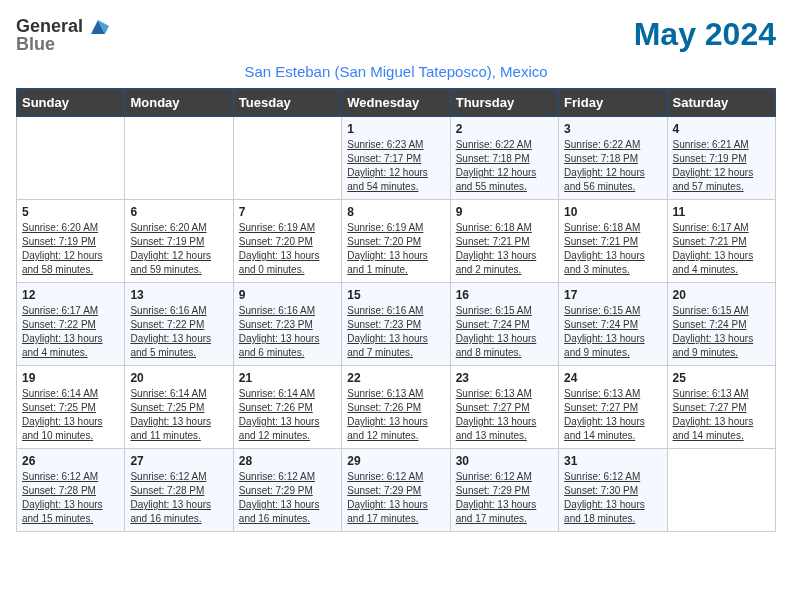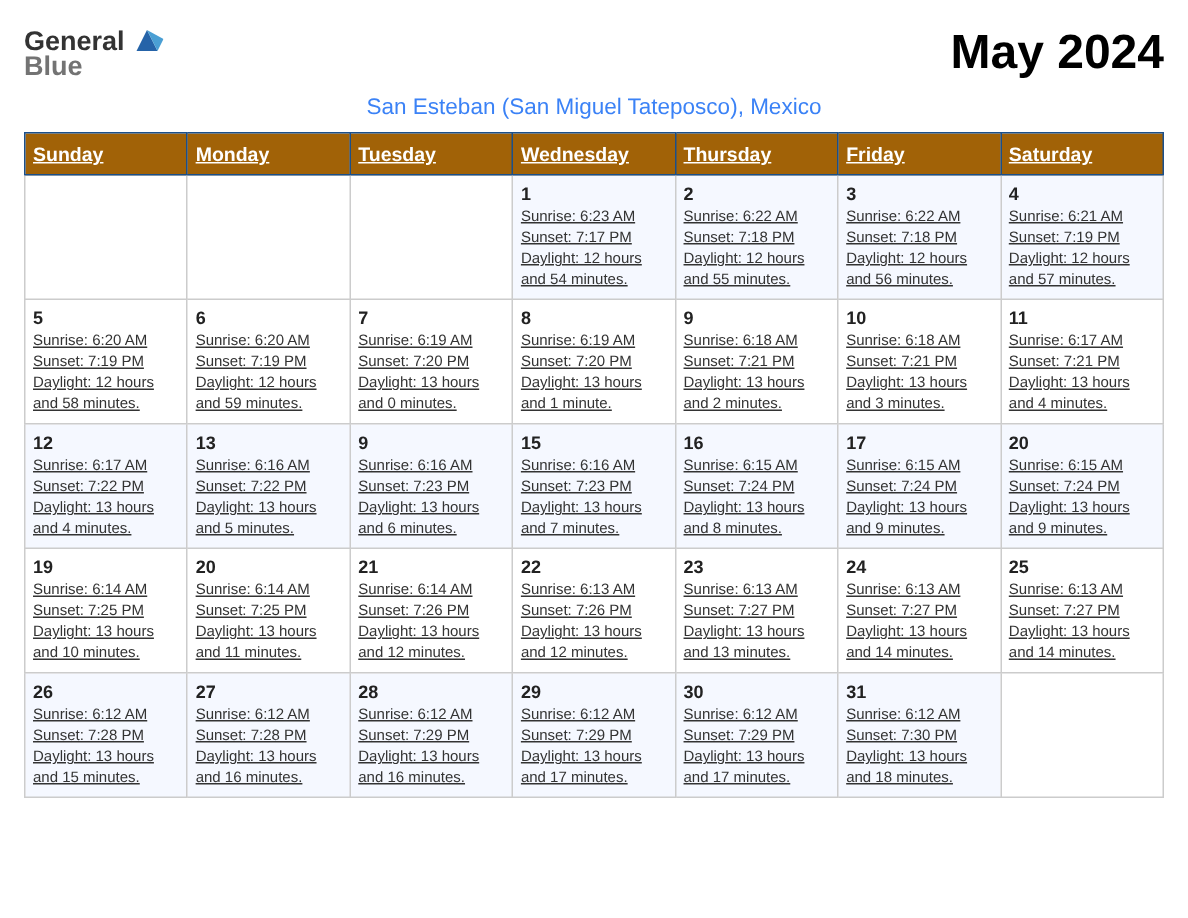--- a/index.html
+++ b/index.html
@@ -16,49 +16,48 @@
       align-items: flex-start;
       margin-bottom: 8px;
     }
     .logo {
       display: flex;
       flex-direction: column;
       align-items: flex-start;
     }
     .logo-row {
       display: flex;
-      align-items: center;
+      align-items: flex-start;
       gap: 2px;
     }
     .month-title {
       font-size: 32px;
       font-weight: bold;
-      color: #000000;
+      color: #0369a1;
       text-align: right;
     }
     .subtitle {
       text-align: center;
       font-size: 15px;
       color: #3b82f6;
       margin-bottom: 8px;
     }
     table {
       width: 100%;
       border-collapse: collapse;
       table-layout: fixed;
     }
     thead tr th {
-      background-color: #a16207;
+      background-color: #404040;
       color: #fff;
       text-align: left;
       padding: 6px 5px;
       font-size: 13px;
       font-weight: bold;
       border: 1px solid #1a4f8a;
-      text-decoration: underline;
     }
     tbody tr td {
       vertical-align: top;
       padding: 5px 5px;
       font-size: 10.5px;
       color: #222;
       border: 1px solid #ccc;
       height: 80px;
       background: #fff;
     }

